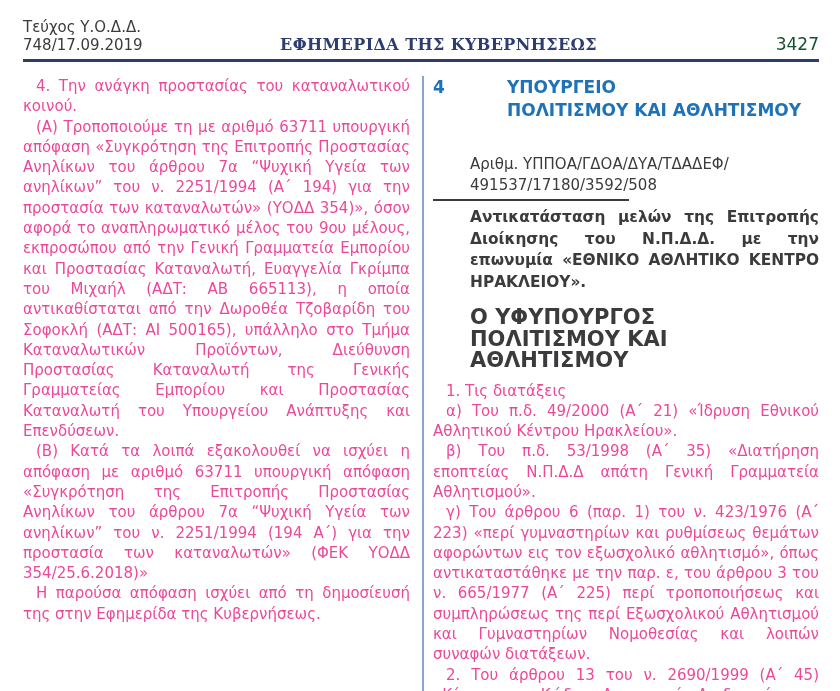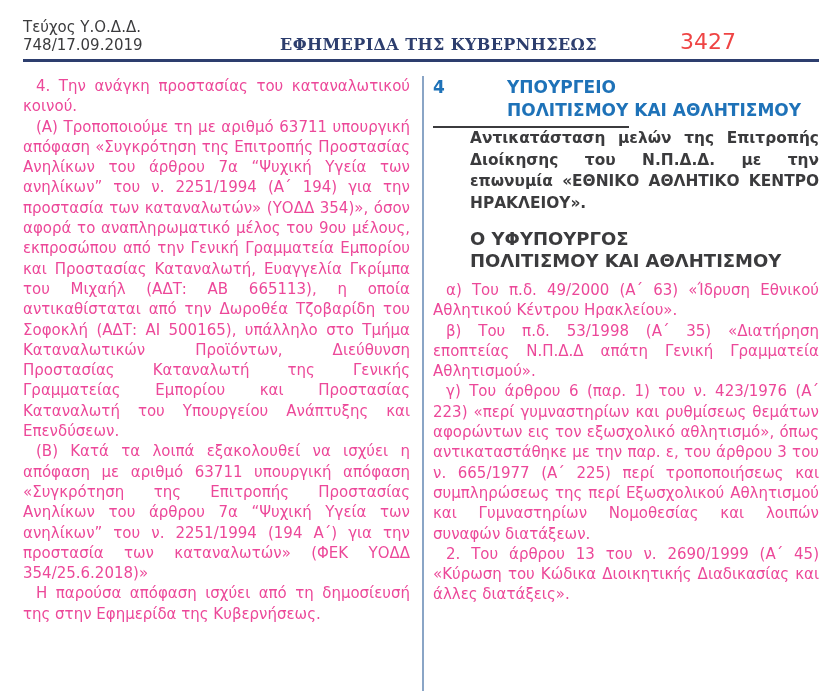--- a/index.html
+++ b/index.html
@@ -19,21 +19,21 @@
     grid-template-columns:1fr auto 1fr;
     align-items:end;
     padding:18px 21px 5px 23px;
   }
   .masthead-issue  { font-size:15px; color:#3b3b3d; }
   .masthead-title  {
     font-family:"DejaVu Serif","Liberation Serif",serif;
     font-weight:bold; font-size:16px; color:#2d3e6e;
     letter-spacing:0.4px; text-align:center; white-space:nowrap;margin-left:35px;
   }
-  .masthead-page   { font-size:22px; color:#ef4444; text-align:center; }
+  .masthead-page   { font-size:17px; color:#14532d; text-align:right; }
   .masthead-rule   { height:3px; background:#2d3e6e; margin:0 21px 0 23px; }
 
   
   .columns {
     display:flex;
     padding:14px 21px 0 23px;
     height:644px;
     box-sizing:border-box;
     overflow:hidden;
   }
@@ -66,27 +66,27 @@
     margin:32px 0 0 37px;
     font-size:15px; line-height:20.5px;
     white-space:pre-line;
   }
   .doc-rule {
     width:196px; height:0;
     border-bottom:2px solid #3b3b3d;
     margin-top:4px;
   }
   .subject {
-    margin:0 0 0 37px;
+    margin:6px 0 0 37px;
     font-weight:bold; font-size:15.4px; line-height:21.5px;
     text-align:justify;
   }
   .authority {
     margin:14px 0 0 37px;
-    font-weight:bold; font-size:18px; line-height:21.5px;
+    font-weight:bold; font-size:21px; line-height:21.5px;
     white-space:pre-line;
   }
   .right-paragraphs { margin-top:9px; }
 </style>
 </head>
 <body>
 
 <div class="page">
 
   <div class="masthead">
@@ -109,29 +109,32 @@
     <div class="col-divider"></div>
 
     <section class="col-right">
 
       <div class="article-head">
         <span class="article-num">4</span>
         <span class="ministry-name">ΥΠΟΥΡΓΕΙΟ
 ΠΟΛΙΤΙΣΜΟΥ ΚΑΙ ΑΘΛΗΤΙΣΜΟΥ</span>
       </div>
 
+      <div class="doc-number">Αριθμ. ΥΠΠΟΑ/ΓΔΟΑ/ΔΥΑ/ΤΔΑΔΕΦ/
+491537/17180/3592/508</div>
       <div class="doc-rule"></div>
 
       <div class="subject">Αντικατάσταση μελών της Επιτροπής Διοίκησης του Ν.Π.Δ.Δ. με την επωνυμία «ΕΘΝΙΚΟ ΑΘΛΗΤΙΚΟ ΚΕΝΤΡΟ ΗΡΑΚΛΕΙΟΥ».</div>
 
       <div class="authority">Ο ΥΦΥΠΟΥΡΓΟΣ
 ΠΟΛΙΤΙΣΜΟΥ ΚΑΙ ΑΘΛΗΤΙΣΜΟΥ</div>
 
       <div class="right-paragraphs">
-        <p class="par">α) Του π.δ. 49/2000 (Α΄ 63) «Ίδρυση Εθνικού Αθλητικού Κέντρου Ηρακλείου».</p>
+        <p class="par">1. Τις διατάξεις</p>
+        <p class="par">α) Του π.δ. 49/2000 (Α΄ 21) «Ίδρυση Εθνικού Αθλητικού Κέντρου Ηρακλείου».</p>
         <p class="par">β) Του π.δ. 53/1998 (Α΄ 35) «Διατήρηση εποπτείας Ν.Π.Δ.Δ απάτη Γενική Γραμματεία Αθλητισμού».</p>
         <p class="par">γ) Του άρθρου 6 (παρ. 1) του ν. 423/1976 (Α΄ 223) «περί γυμναστηρίων και ρυθμίσεως θεμάτων αφορώντων εις τον εξωσχολικό αθλητισμό», όπως αντικαταστάθηκε με την παρ. ε, του άρθρου 3 του ν. 665/1977 (Α΄ 225) περί τροποποιήσεως και συμπληρώσεως της περί Εξωσχολικού Αθλητισμού και Γυμναστηρίων Νομοθεσίας και λοιπών συναφών διατάξεων.</p>
         <p class="par">2. Του άρθρου 13 του ν. 2690/1999 (Α΄ 45) «Κύρωση του Κώδικα Διοικητικής Διαδικασίας και άλλες διατάξεις».</p>
 
       </div>
 
     </section>
 
   </div>
 </div>

